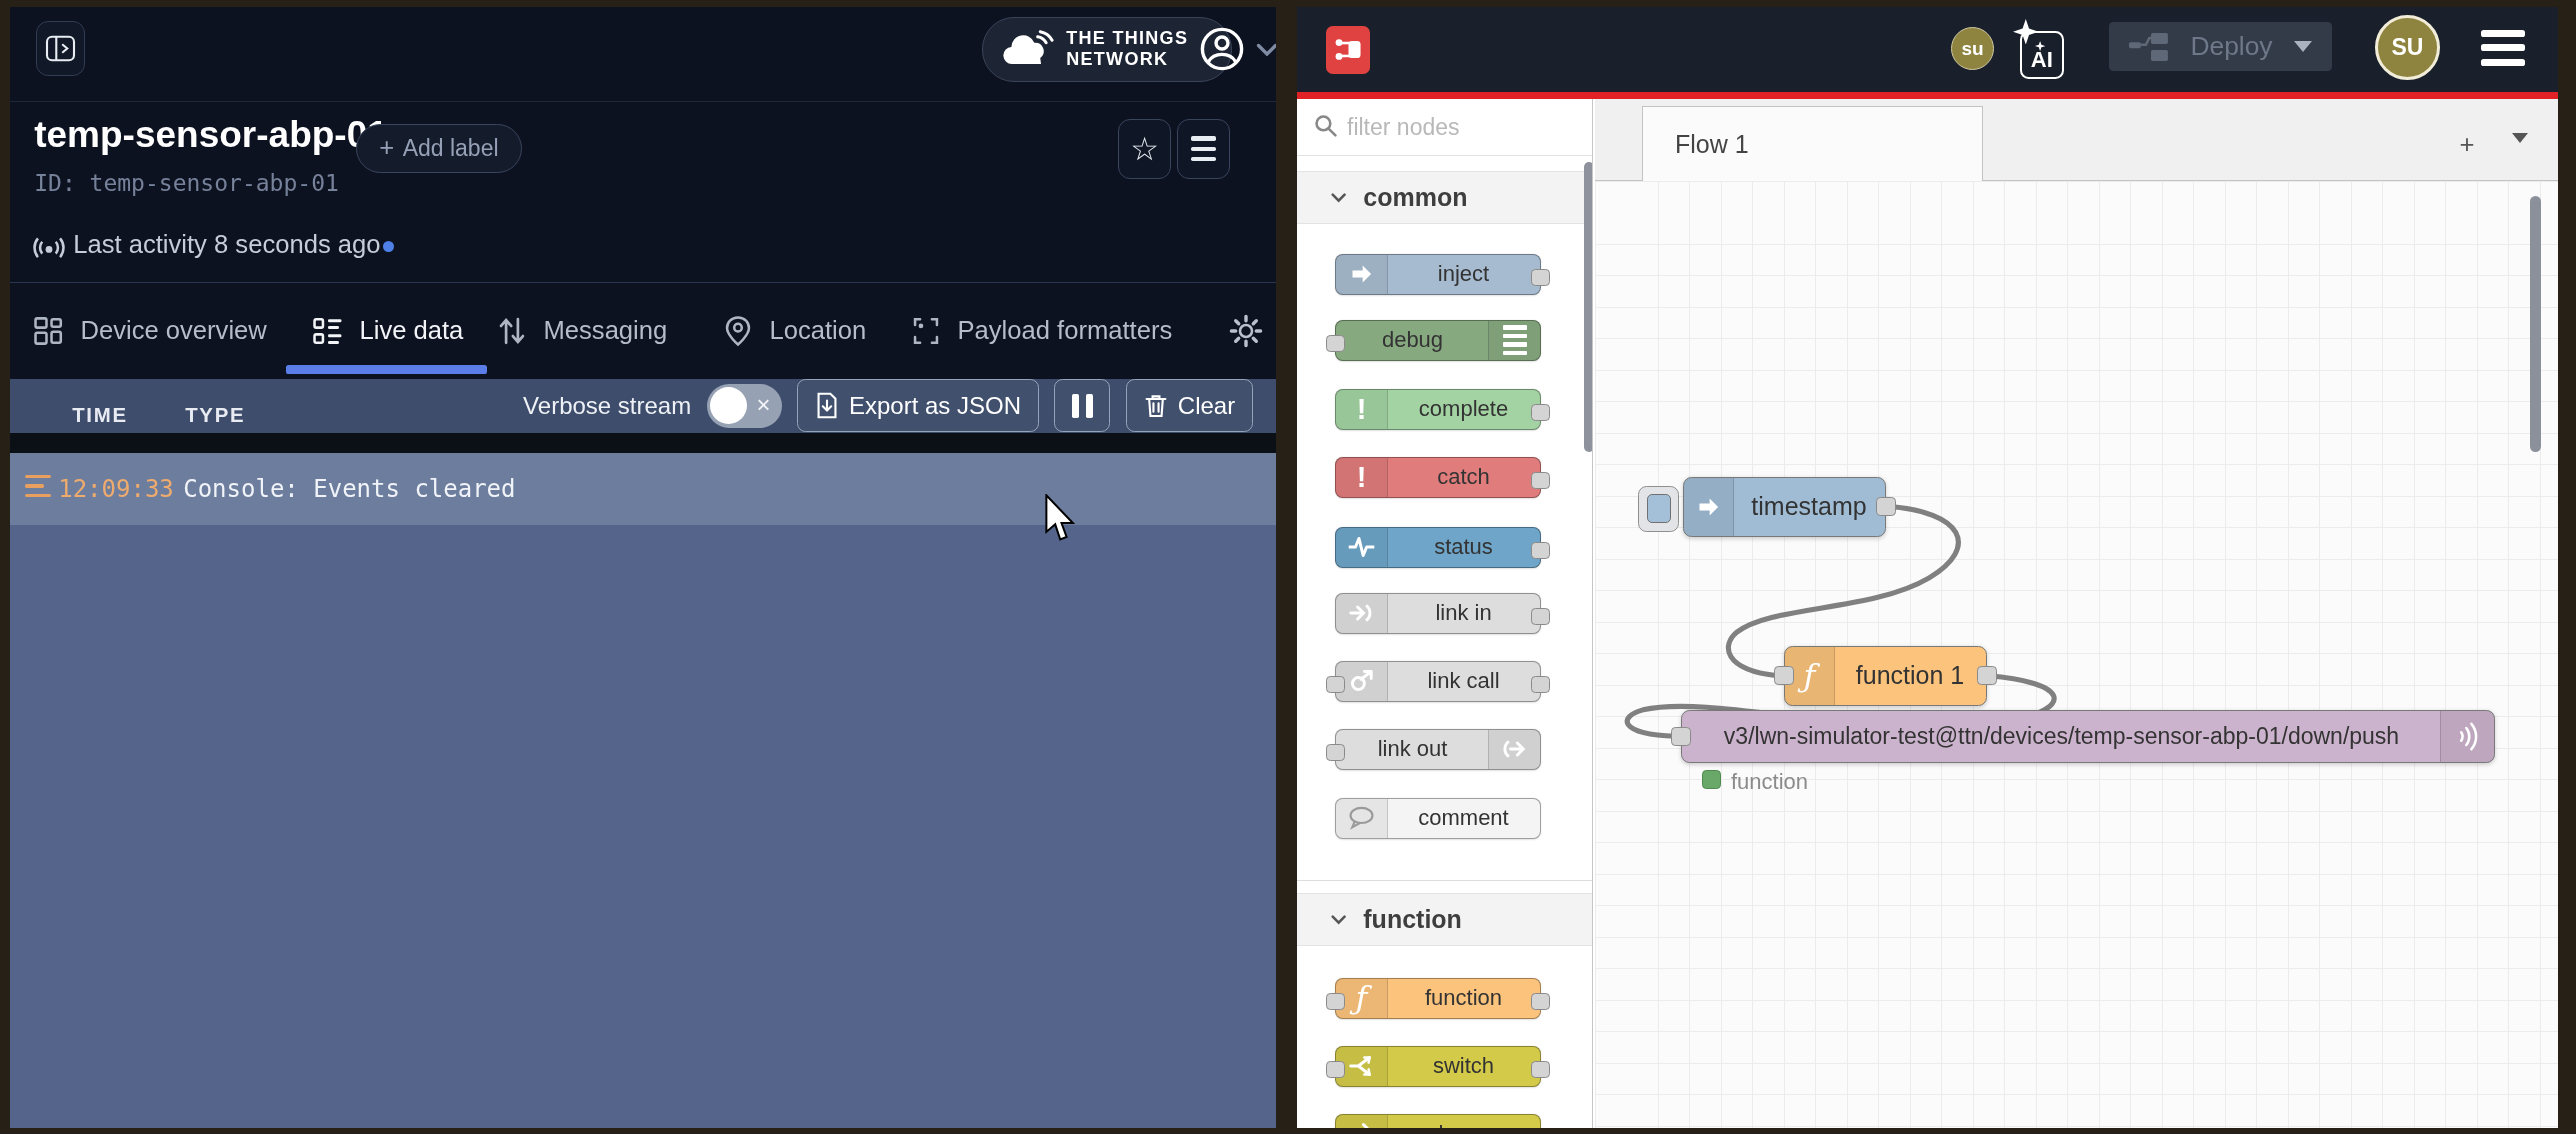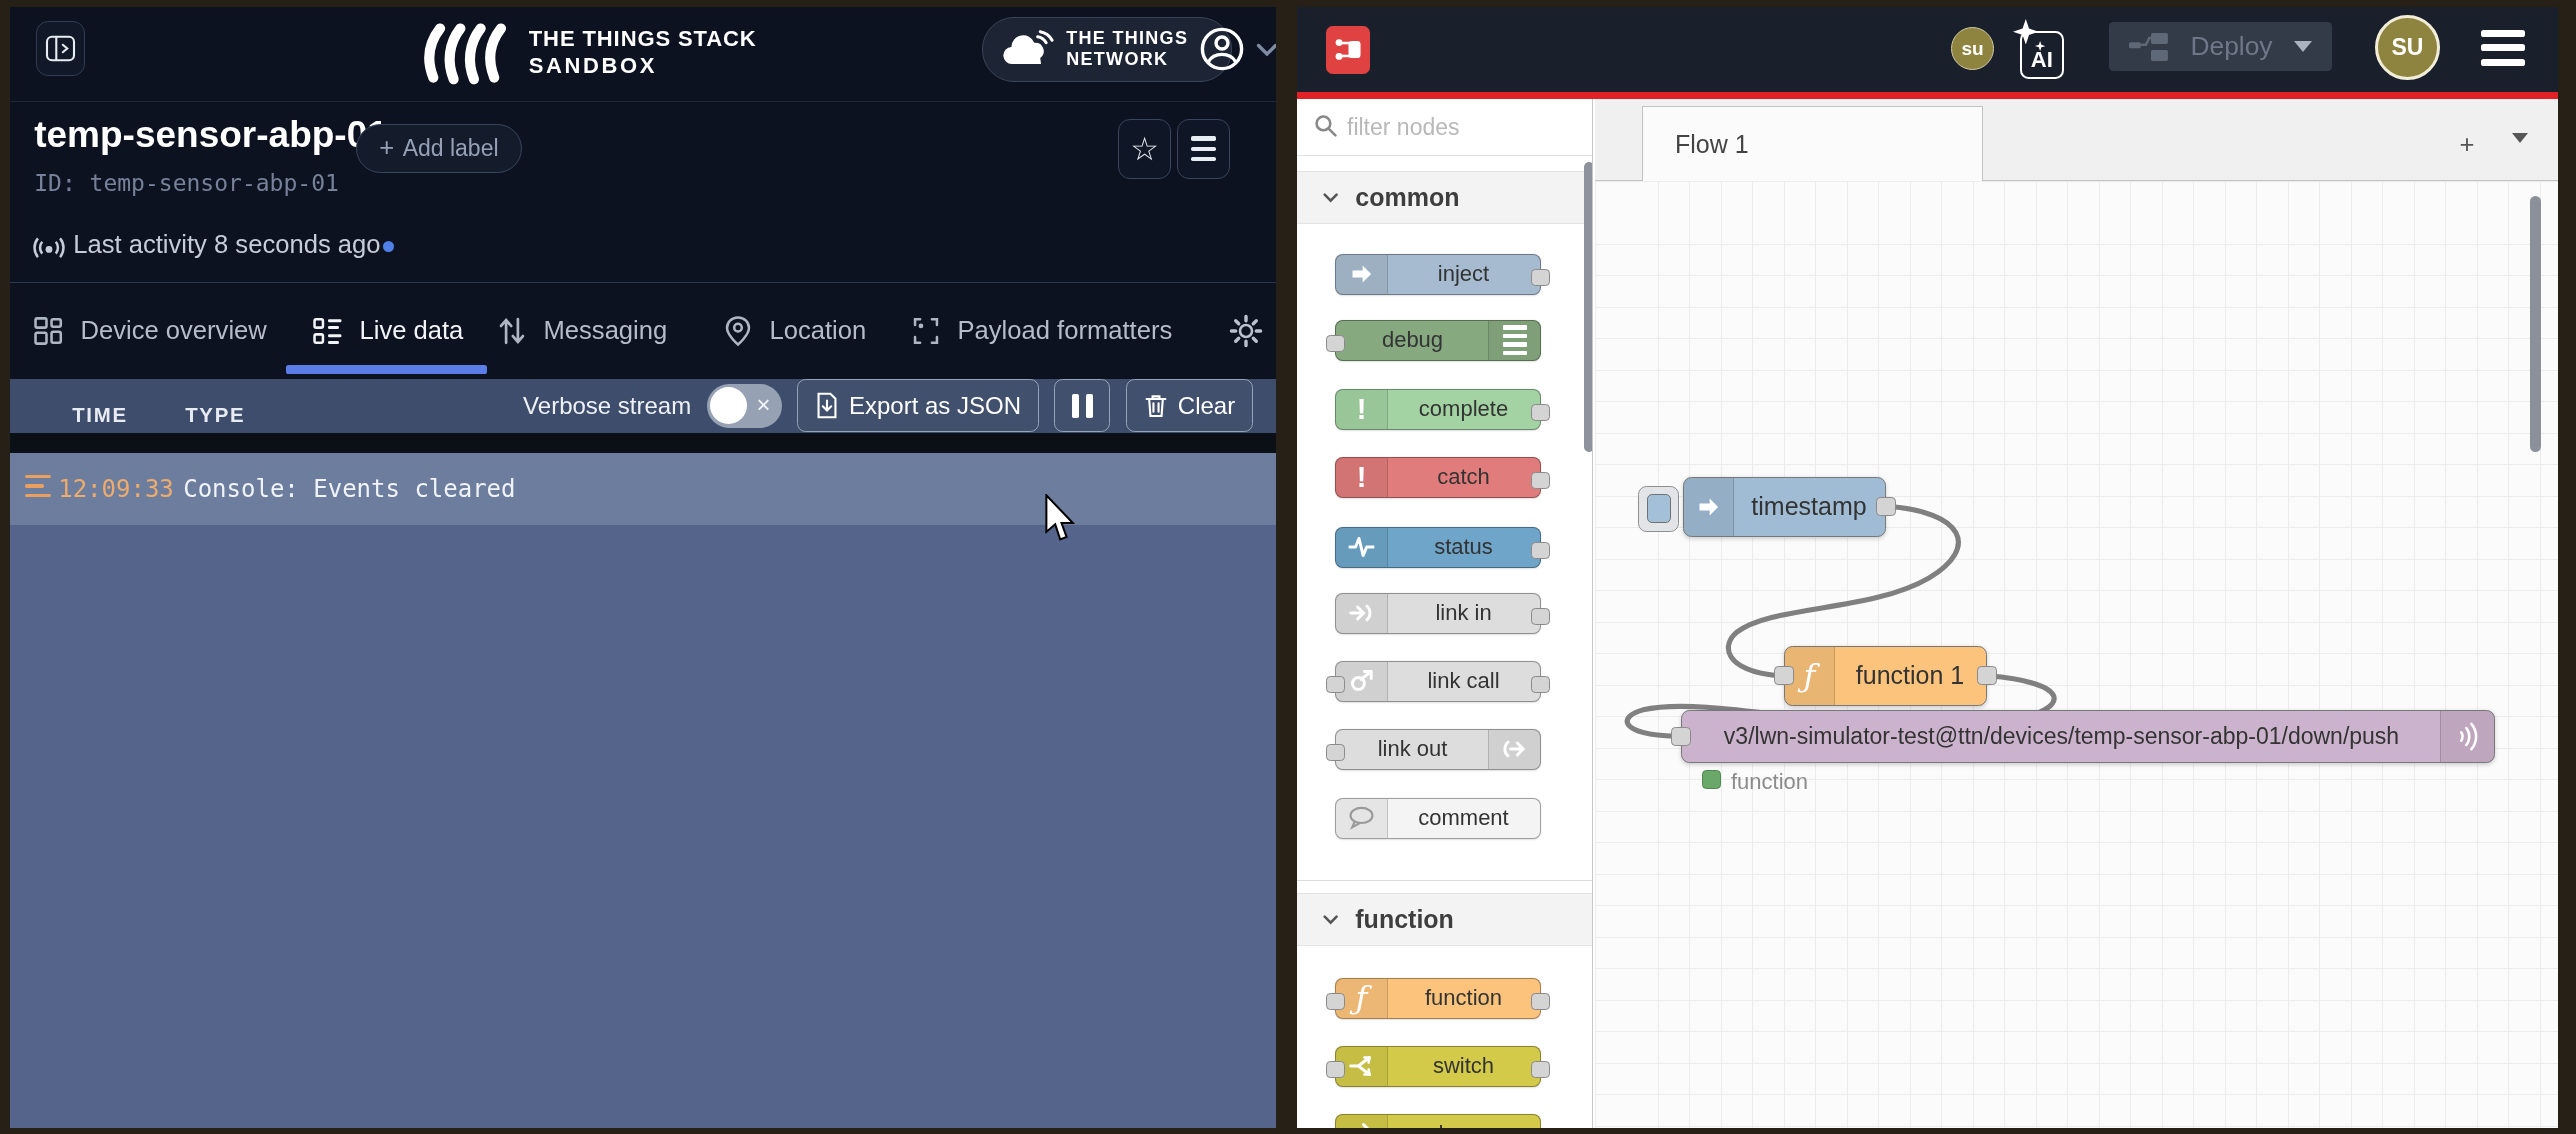--- a/index.html
+++ b/index.html
@@ -86,21 +86,21 @@
   .nr-burger i{display:block;width:44px;height:6.8px;background:#fff;border-radius:2.6px;}
   .red-bar{left:0;top:85px;width:100%;height:6.8px;background:#e02227;}
 
   .nr-body{left:0;top:92px;width:100%;height:1029px;background:#ffffff;}
   .palette{left:0;top:0;width:296px;height:100%;background:#ffffff;border-right:1.7px solid #c6c6c6;box-sizing:border-box;overflow:hidden;}
   .search-row{left:0;top:0;width:295px;height:56px;border-bottom:1.7px solid #e2e2e2;background:#fff;}
   .filter-input{position:absolute;left:48px;top:6.8px;width:230px;height:41px;border:0;outline:none;
                 font-size:23px;color:#555;background:transparent;font-family:"Liberation Sans",sans-serif;}
   .filter-input::placeholder{color:#b8b8b8;}
   .pal-sec{left:0;width:295px;height:53px;background:#f3f3f3;border-top:0.9px solid #e3e3e3;border-bottom:0.9px solid #e3e3e3;
-           display:flex;align-items:center;gap:17px;padding-left:26px;box-sizing:border-box;}
+           display:flex;align-items:center;gap:17px;padding-left:34px;box-sizing:border-box;}
   .pal-sec .sec-lbl{font-size:25px;font-weight:bold;color:#3e3e3e;}
   .chev{width:15.3px;height:8.5px;}
   .pal-divider{left:0;top:781px;width:295px;height:1.7px;background:#dddddd;}
 
   .pnode{position:absolute;left:38px;width:206px;height:41px;border:1.7px solid rgba(0,0,0,0.35);border-radius:7.7px;
          box-sizing:border-box;box-shadow:0 0.9px 1.7px rgba(0,0,0,0.12);}
   .pnode .isec{position:absolute;top:0;bottom:0;width:51px;background:rgba(0,0,0,0.06);
                display:flex;align-items:center;justify-content:center;}
   .isec.l{left:0;border-right:0.9px solid rgba(0,0,0,0.15);border-radius:6px 0 0 6px;}
   .isec.r{right:0;border-left:0.9px solid rgba(0,0,0,0.15);border-radius:0 6px 6px 0;}
@@ -155,36 +155,20 @@
   <div class="abs ttn-header">
     <div class="abs tgl-btn">
       <span>
         <svg width="31" height="27" viewBox="0 0 36 32">
             <rect x="2" y="2" width="32" height="28" rx="6" fill="none" stroke="#e8ecf3" stroke-width="2.5"></rect>
             <line x1="13" y1="2" x2="13" y2="30" stroke="#e8ecf3" stroke-width="2.5"></line>
             <path d="M20,11 l6,5 -6,5" fill="none" stroke="#e8ecf3" stroke-width="2.5"></path>
           </svg>
       </span>
     </div>
-    <div class="abs ttn-logo">
-      <span>
-        <svg width="94" height="66" viewBox="0 0 110 78">
-          <g fill="none" stroke="#ffffff" stroke-width="12" stroke-linecap="round">
-            <path d="M14,68 C6,48 8,28 22,10"></path>
-            <path d="M38,70 C30,50 32,28 46,10"></path>
-            <path d="M62,70 C54,50 56,28 70,10"></path>
-            <path d="M86,68 C78,48 80,28 94,10"></path>
-          </g>
-        </svg>
-      </span>
-      <span class="logo-txt">
-        <div>THE THINGS STACK</div>
-        <div class="l2">SANDBOX</div>
-      </span>
-    </div>
     <div class="abs net-pill">
       <span>
         <svg width="55" height="39" viewBox="0 0 64 46">
           <path d="M14,40 a10,10 0 0 1 -1,-20 a14,14 0 0 1 27,-5 a10,10 0 0 1 7,18 l1,7 z" fill="#ffffff"></path>
           <path d="M44,8 a14,14 0 0 1 10,7 M47,2 a20,20 0 0 1 14,10" fill="none" stroke="#ffffff" stroke-width="3.5" stroke-linecap="round"></path>
         </svg>
       </span>
       <span class="net-txt">
         <div>THE THINGS</div>
         <div>NETWORK</div>

